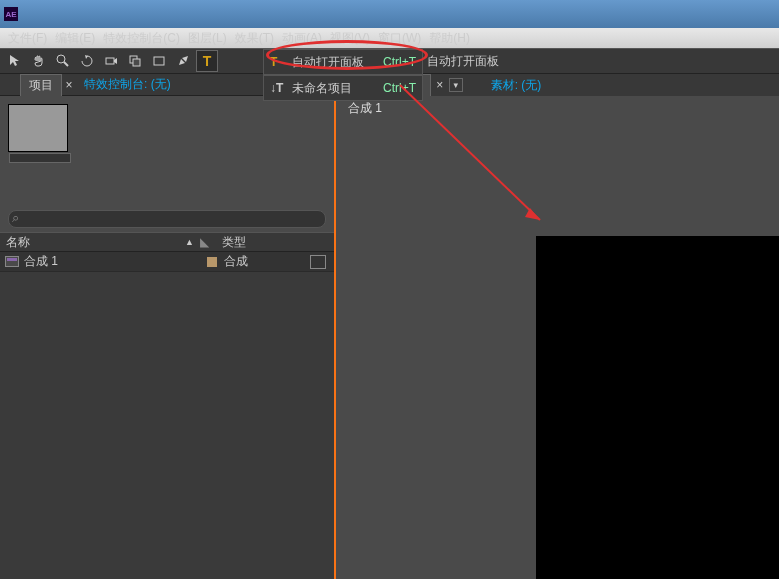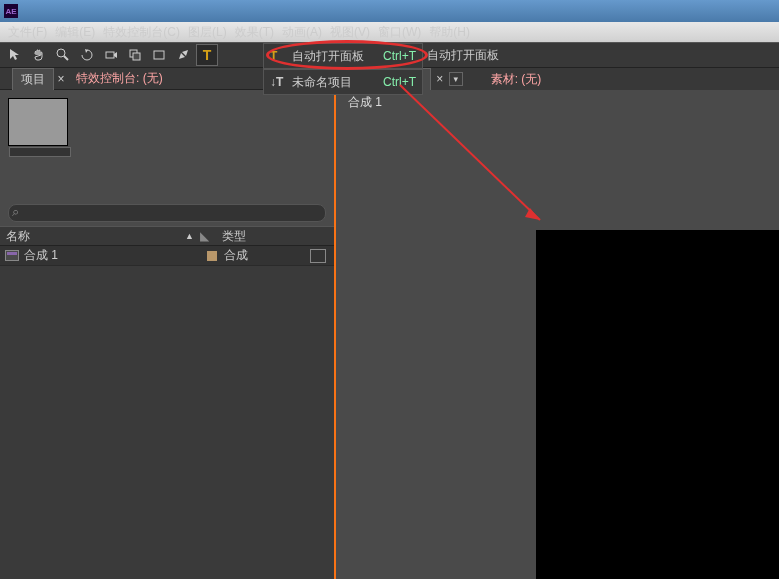--- a/index.html
+++ b/index.html
@@ -1,33 +1,33 @@
 <!DOCTYPE html>
 <html><head>
 <meta charset="utf-8">
 <style>
 *{margin:0;padding:0;box-sizing:border-box;font-family:"Microsoft YaHei",sans-serif;font-size:12px;color:#ccc;user-select:none}
 body{background:#4a4a4a;width:779px;height:579px;overflow:hidden;position:relative}
-.titlebar{height:22px;background:linear-gradient(#6699cc,#4a7aaa);display:flex;align-items:center;padding-left:4px;color:#fff}
+.titlebar{height:28px;background:linear-gradient(#6699cc,#4a7aaa);display:flex;align-items:center;padding-left:4px;color:#fff}
 .titlebar .ae-icon{width:14px;height:14px;background:#1a0033;margin-right:4px;display:flex;align-items:center;justify-content:center;font-size:8px;font-weight:bold;color:#9966cc}
 .menubar{height:20px;background:linear-gradient(#e8e8e8,#d0d0d0);display:flex;align-items:center;padding-left:4px;color:#000}
 .menubar span{padding:0 4px;cursor:default}
 .toolbar{height:26px;background:#383838;border-top:1px solid #555;border-bottom:1px solid #222;display:flex;align-items:center;padding-left:4px;position:relative}
 .toolbtn{width:22px;height:22px;margin-right:2px;display:flex;align-items:center;justify-content:center;border:1px solid transparent;color:#ccc}
 .toolbtn.selected{background:#2a2a2a;border:1px solid #666}
 .tool-dropdown{position:absolute;left:263px;top:0;z-index:10}
 .tool-drop-row{height:26px;background:#383838;border:1px solid #555;display:flex;align-items:center;padding:0 6px;width:160px}
 .tool-drop-row .ticon{width:16px;margin-right:6px;color:#d4a017;font-weight:bold}
 .tool-drop-row .ticon.v{color:#ccc}
 .tool-drop-row .sc{margin-left:auto;color:#86efac}
 .checkbox-panel{margin-left:190px;display:flex;align-items:flex-end;color:#eee}
 .checkbox-panel input{margin-right:4px}
 .tabrow{height:22px;background:#383838;display:flex;align-items:center;border-bottom:1px solid #222}
-.tab{background:#4a4a4a;border:1px solid #666;border-bottom:none;padding:2px 8px;margin-right:2px;margin-left:12px}
-.tablabel{padding:2px 8px;color:#fca5a5}
+.tab{background:#4a4a4a;border:1px solid #666;border-bottom:none;padding:2px 8px;margin-right:2px;margin-left:20px}
+.tablabel{padding:2px 8px;color:#0ea5e9}
 .tabclose{margin-left:auto;margin-right:6px;display:flex;align-items:center}
 .dropicon{width:14px;height:14px;border:1px solid #666;margin-left:2px;display:flex;align-items:center;justify-content:center;font-size:9px}
 .main{display:flex;height:calc(100% - 88px)}
 .leftpanel{width:336px;background:#4a4a4a;display:flex;flex-direction:column;border-right:2px solid #f97316}
 .preview-area{height:110px;padding:8px;display:flex}
 .thumb{width:60px;height:48px;background:#999;border:1px solid #000;position:relative}
 .thumb::after{content:"";position:absolute;bottom:-12px;left:0;width:60px;height:8px;border:1px solid #666;background:#333}
 .search{margin:4px 8px}
 .search input{width:100%;height:18px;background:#333;border:1px solid #555;border-radius:8px;padding-left:18px;color:#ccc}
 .search-wrap{position:relative}

